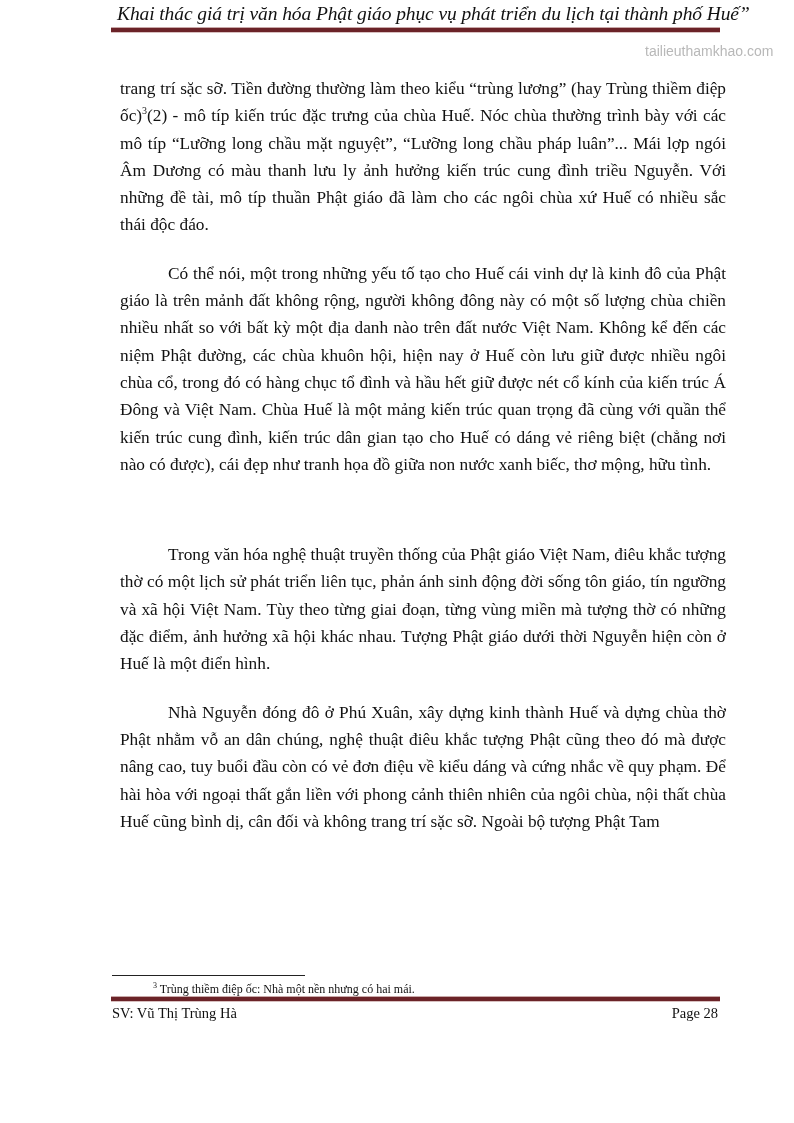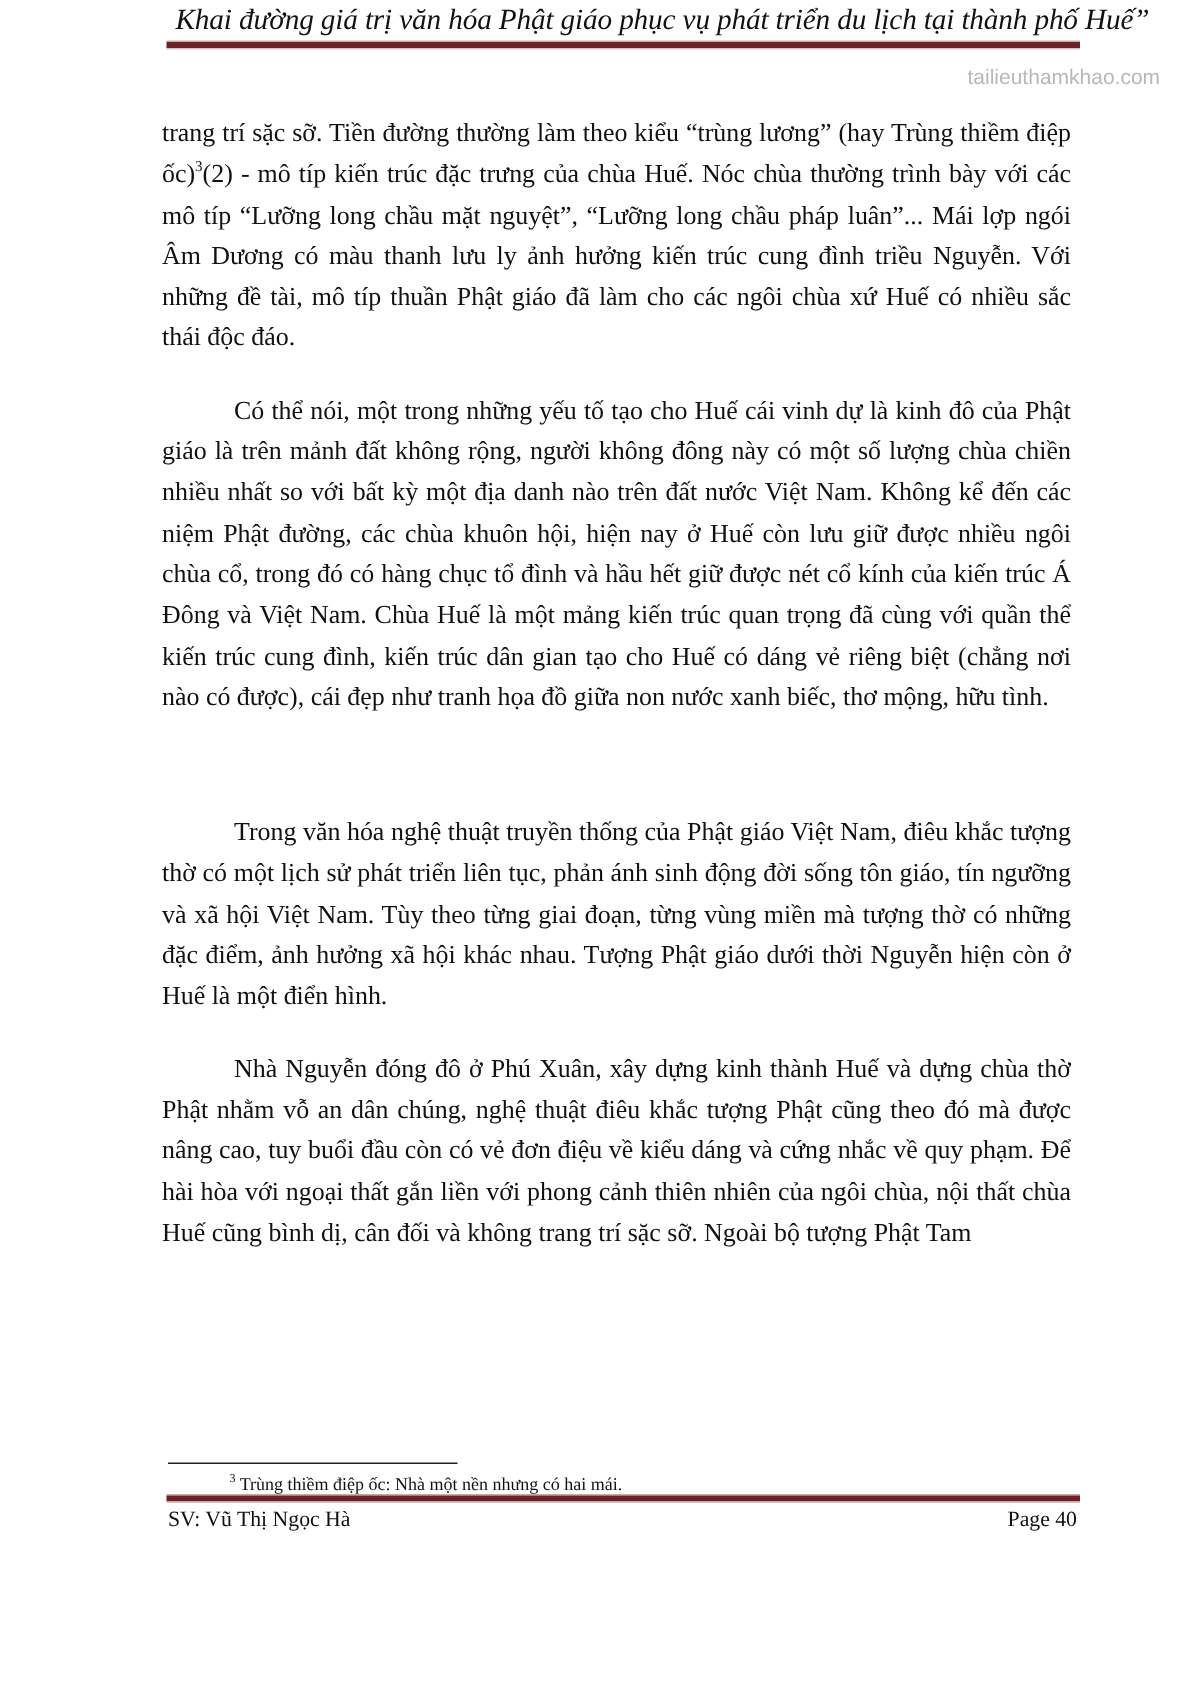--- a/index.html
+++ b/index.html
@@ -4,36 +4,36 @@
 <style>
   html, body { margin: 0; padding: 0; background: #ffffff; }
   body { width: 794px; height: 1123px; position: relative; overflow: hidden;
          font-family: "Liberation Serif", "DejaVu Serif", serif; color: #111; }
   .header-title { position: absolute; left: 117px; top: 3px; font-size: 19.5px; font-style: italic; white-space: nowrap; letter-spacing: -0.1px; }
   .watermark { position: absolute; left: 645px; top: 7px; font-family: "Liberation Sans", "DejaVu Sans", sans-serif; font-size: 14px; color: #b8b8b8; white-space: nowrap; margin-top: 36px; }
   .rule { position: absolute; left: 111px; width: 609px; }
   .rule .thin { height: 1px; background: #c9a9a9; }
   .rule .thick { height: 4px; background: #6b2328; }
   .rule .thin2 { height: 1px; background: #d8c0c0; }
-  .body-text { position: absolute; left: 108px; width: 606px; top: 75px; font-size: 17.3px; line-height: 27.3px; text-align: justify; }
+  .body-text { position: absolute; left: 120px; width: 606px; top: 75px; font-size: 17.3px; line-height: 27.3px; text-align: justify; }
   .para { margin: 0; }
   .para.indent { text-indent: 48px; }
   .gap { height: 21px; }
   sup { font-size: 10px; line-height: 0; }
   .heading { font-weight: bold; font-style: italic; margin: 0; }
   .fn-rule { position: absolute; left: 112px; top: 975px; width: 193px; height: 1px; background: #222; }
   .footnote { position: absolute; left: 112px; top: 982px; font-size: 12px; white-space: nowrap; margin-left: 41px; }
   .footnote sup { font-size: 8px; }
   .footer-left { position: absolute; left: 112px; top: 1005px; font-size: 14.5px; }
   .footer-right { position: absolute; right: 76px; top: 1005px; font-size: 14.5px; }
 </style>
 </head>
 <body>
 
-<div class="header-title">Khai đường giá trị văn hóa Phật giáo phục vụ phát triển du lịch tại thành phố Huế”</div>
+<div class="header-title">Khai thác giá trị văn hóa Phật giáo phục vụ phát triển du lịch tại thành phố Huế”</div>
 <div class="watermark">tailieuthamkhao.com</div>
 <div class="rule" style="top:27px;">
   <div class="thin"></div>
     <div class="thick"></div>
     <div class="thin2"></div>
 </div>
 
 <div class="body-text">
   <p class="para"><span>trang trí sặc sỡ. Tiền đường thường làm theo kiểu “trùng lương” (hay Trùng thiềm điệp ốc)</span><sup>3</sup><span>(2) - mô típ kiến trúc đặc trưng của chùa Huế. Nóc chùa thường trình bày với các mô típ “Lưỡng long chầu mặt nguyệt”, “Lưỡng long chầu pháp luân”... Mái lợp ngói Âm Dương có màu thanh lưu ly ảnh hưởng kiến trúc cung đình triều Nguyễn. Với những đề tài, mô típ thuần Phật giáo đã làm cho các ngôi chùa xứ Huế có nhiều sắc thái độc đáo.</span></p>
   <div class="gap"></div>
@@ -47,14 +47,14 @@
 </div>
 
 <div class="fn-rule"></div>
 <div class="footnote"><sup>3</sup><span> Trùng thiềm điệp ốc: Nhà một nền nhưng có hai mái.</span></div>
 
 <div class="rule" style="top:996px;">
   <div class="thin"></div>
     <div class="thick"></div>
     <div class="thin2"></div>
 </div>
-<div class="footer-left">SV: Vũ Thị Ngọc Hà</div>
-<div class="footer-right">Page 40</div>
+<div class="footer-left">SV: Vũ Thị Trùng Hà</div>
+<div class="footer-right">Page 28</div>
 
 </body></html>

